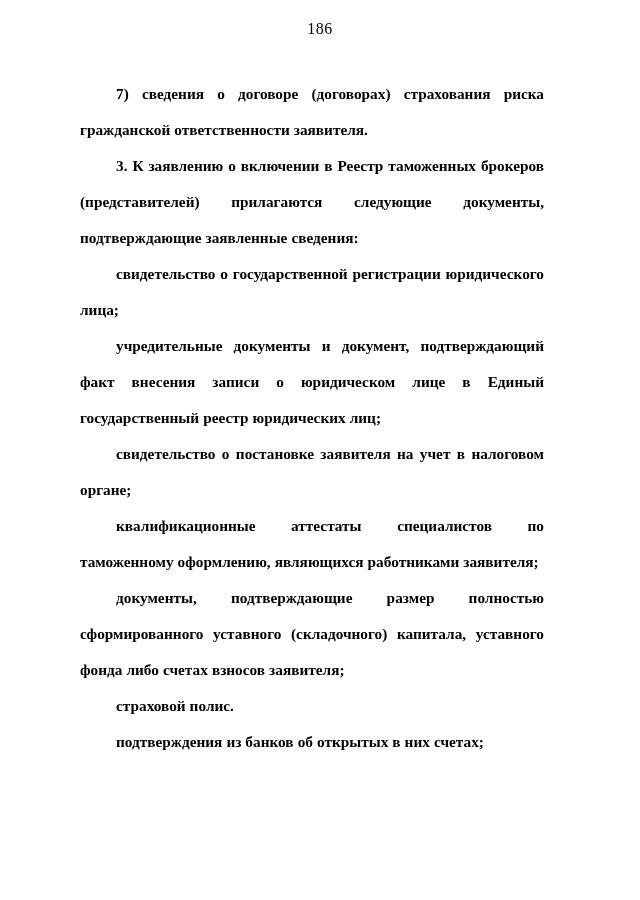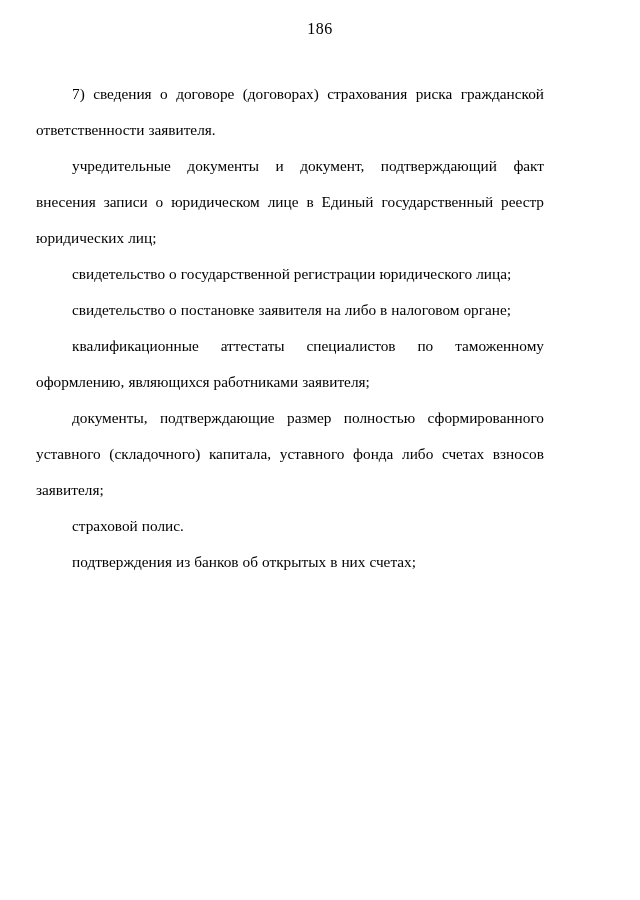--- a/index.html
+++ b/index.html
@@ -23,22 +23,23 @@
   }
   .page-number {
     text-align: center;
     font-size: 16px;
     margin-top: 20px;
     margin-bottom: 0;
     letter-spacing: 0.5px;
   }
   .body-block {
     margin-top: 38px;
-    padding-left: 36px;
+    padding-left: 80px;
     padding-right: 96px;
+    font-weight: bold;
   }
   .para {
     font-size: 15.3px;
     line-height: 36px;
     text-align: justify;
     text-indent: 36px;
     margin: 0 0 0 0;
     -moz-text-align-last: left;
     text-align-last: left;
     word-spacing: 0.2px;
@@ -46,22 +47,23 @@
 </style>
 </head>
 <body>
 
 <div class="page">
 
   <div class="page-number">186</div>
 
   <div class="body-block">
     <p class="para">7) сведения о договоре (договорах) страхования риска гражданской ответственности заявителя.</p>
+    <p class="para">3. К заявлению о включении в Реестр таможенных брокеров (представителей) прилагаются следующие документы, подтверждающие заявленные сведения:</p>
+    <p class="para">свидетельство о государственной регистрации юридического лица;</p>
     <p class="para">учредительные документы и документ, подтверждающий факт внесения записи о юридическом лице в Единый государственный реестр юридических лиц;</p>
-    <p class="para">свидетельство о государственной регистрации юридического лица;</p>
-    <p class="para">свидетельство о постановке заявителя на либо в налоговом органе;</p>
+    <p class="para">свидетельство о постановке заявителя на учет в налоговом органе;</p>
     <p class="para">квалификационные аттестаты специалистов по таможенному оформлению, являющихся работниками заявителя;</p>
     <p class="para">документы, подтверждающие размер полностью сформированного уставного (складочного) капитала, уставного фонда либо счетах взносов заявителя;</p>
     <p class="para">страховой полис.</p>
     <p class="para">подтверждения из банков об открытых в них счетах;</p>
   </div>
 
 </div>
 
 </body></html>

